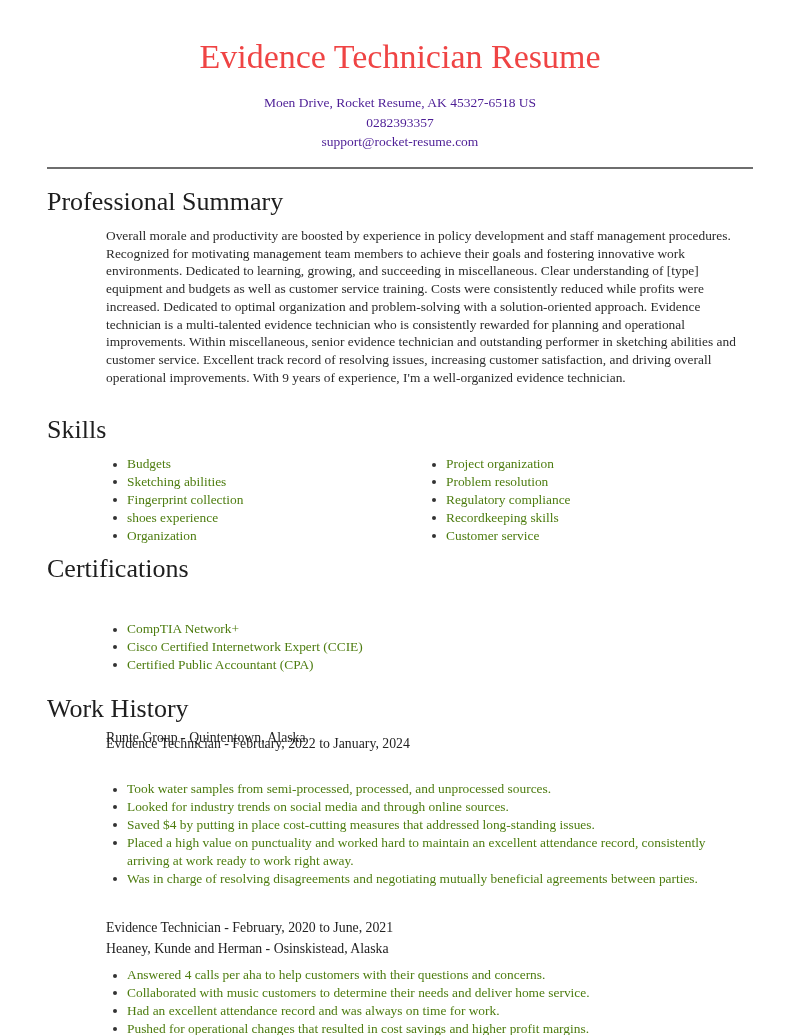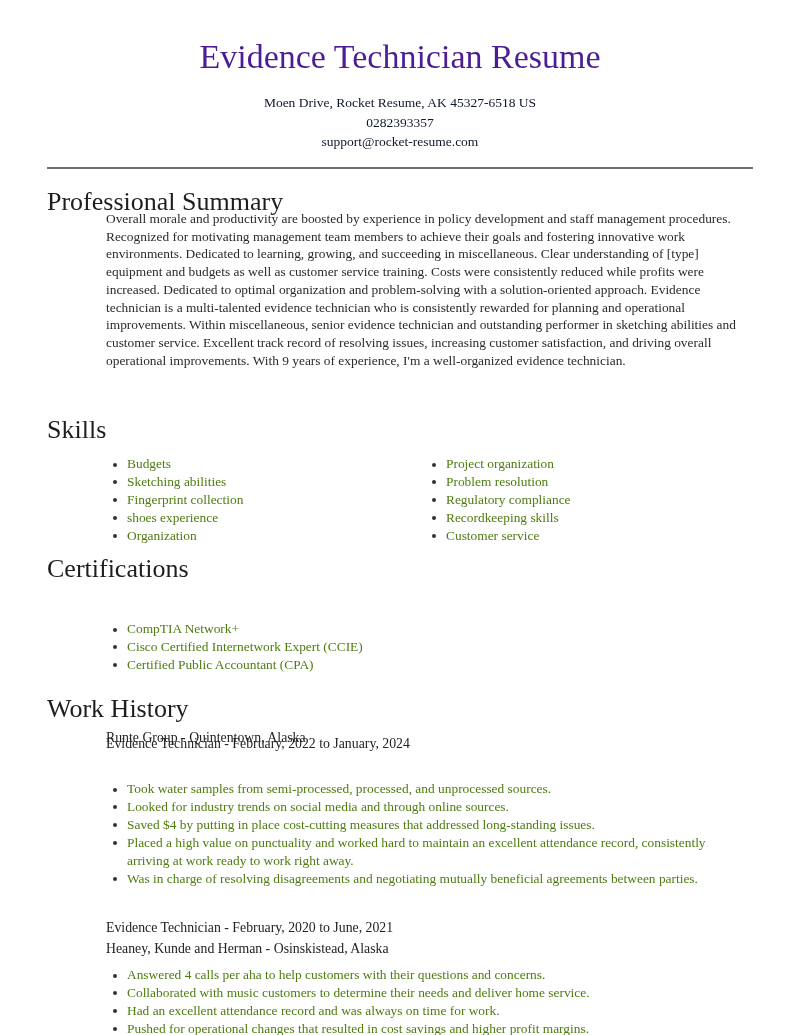--- a/index.html
+++ b/index.html
@@ -5,41 +5,41 @@
   html, body { margin: 0; padding: 0; background: #ffffff; }
   body {
     width: 800px; height: 1035px; overflow: hidden; position: relative;
     font-family: "DejaVu Serif", "Liberation Serif", serif;
     color: #222222;
   }
   .page { position: absolute; left: 0; top: 0; width: 800px; }
   .title {
     position: absolute; left: 0; width: 800px; top: 38px;
     text-align: center; font-size: 34px; font-weight: normal;
-    color: #4c1d95; letter-spacing: 0px; margin: 0;
+    color: #ef4444; letter-spacing: 0px; margin: 0;
     font-family: "Liberation Serif", "DejaVu Serif", serif;
     transform: scaleX(1.0);
   }
   .contact {
     position: absolute; left: 0; width: 800px; top: 93px;
-    text-align: center; font-size: 13.5px; line-height: 19.5px; color: #0f172a;
+    text-align: center; font-size: 13.5px; line-height: 19.5px; color: #4c1d95;
     font-family: "Liberation Serif", serif;
   }
   .contact div { height: 19.5px; }
   .rule {
     position: absolute; left: 47px; top: 167px; width: 706px; height: 2px;
     background: #6e6e6e;
   }
   .section-h {
     position: absolute; left: 47px; margin: 0; font-weight: normal;
     font-size: 26px; color: #1e1e1e;
     font-family: "Liberation Serif", "DejaVu Serif", serif;
   }
   .summary {
-    position: absolute; left: 106px; top: 210px; width: 648px;
+    position: absolute; left: 106px; top: 227px; width: 648px;
     font-size: 13.4px; line-height: 17.7px; color: #2a2a2a;
     font-family: "Liberation Serif", serif; margin: 0;
   }
   ul.blist {
     position: absolute; margin: 0; padding: 0; list-style: none;
     font-size: 13.4px; line-height: 17.9px; color: #4d7c0f;
     font-family: "Liberation Serif", serif;
   }
   ul.blist li { position: relative; padding-left: 21px; }
   ul.blist li::before {

